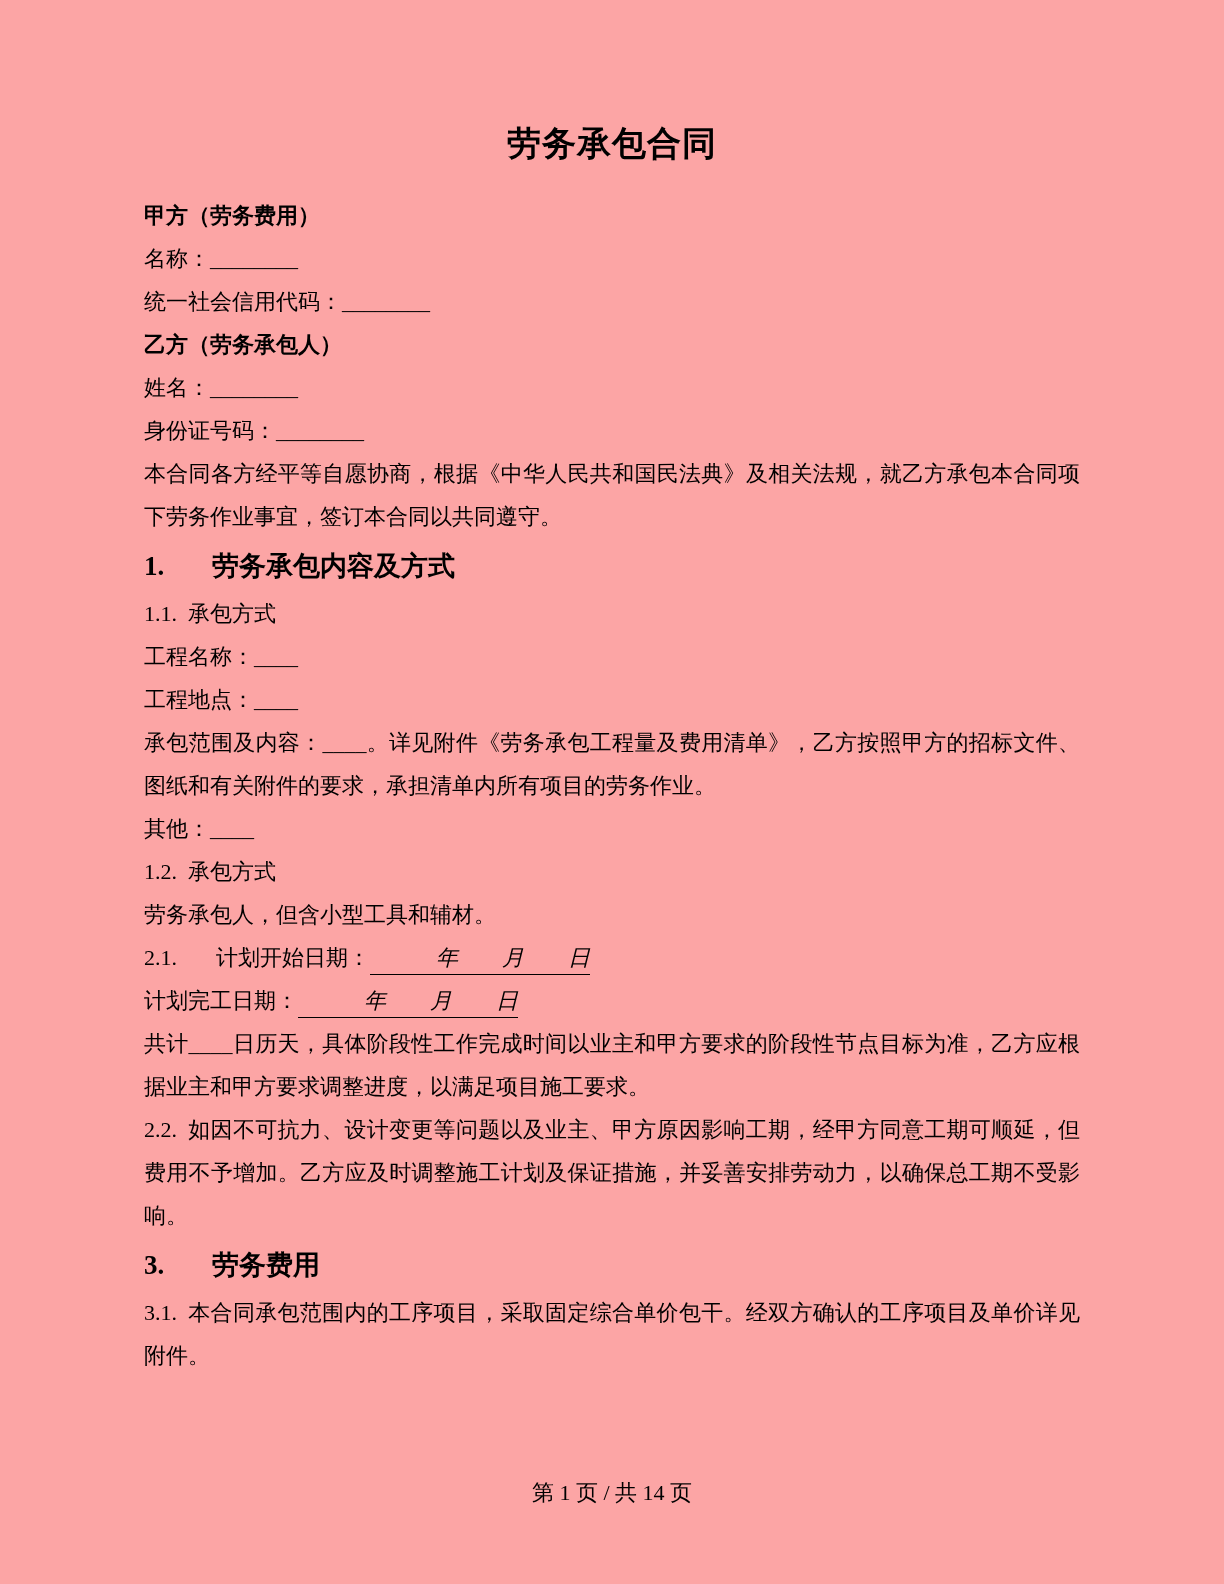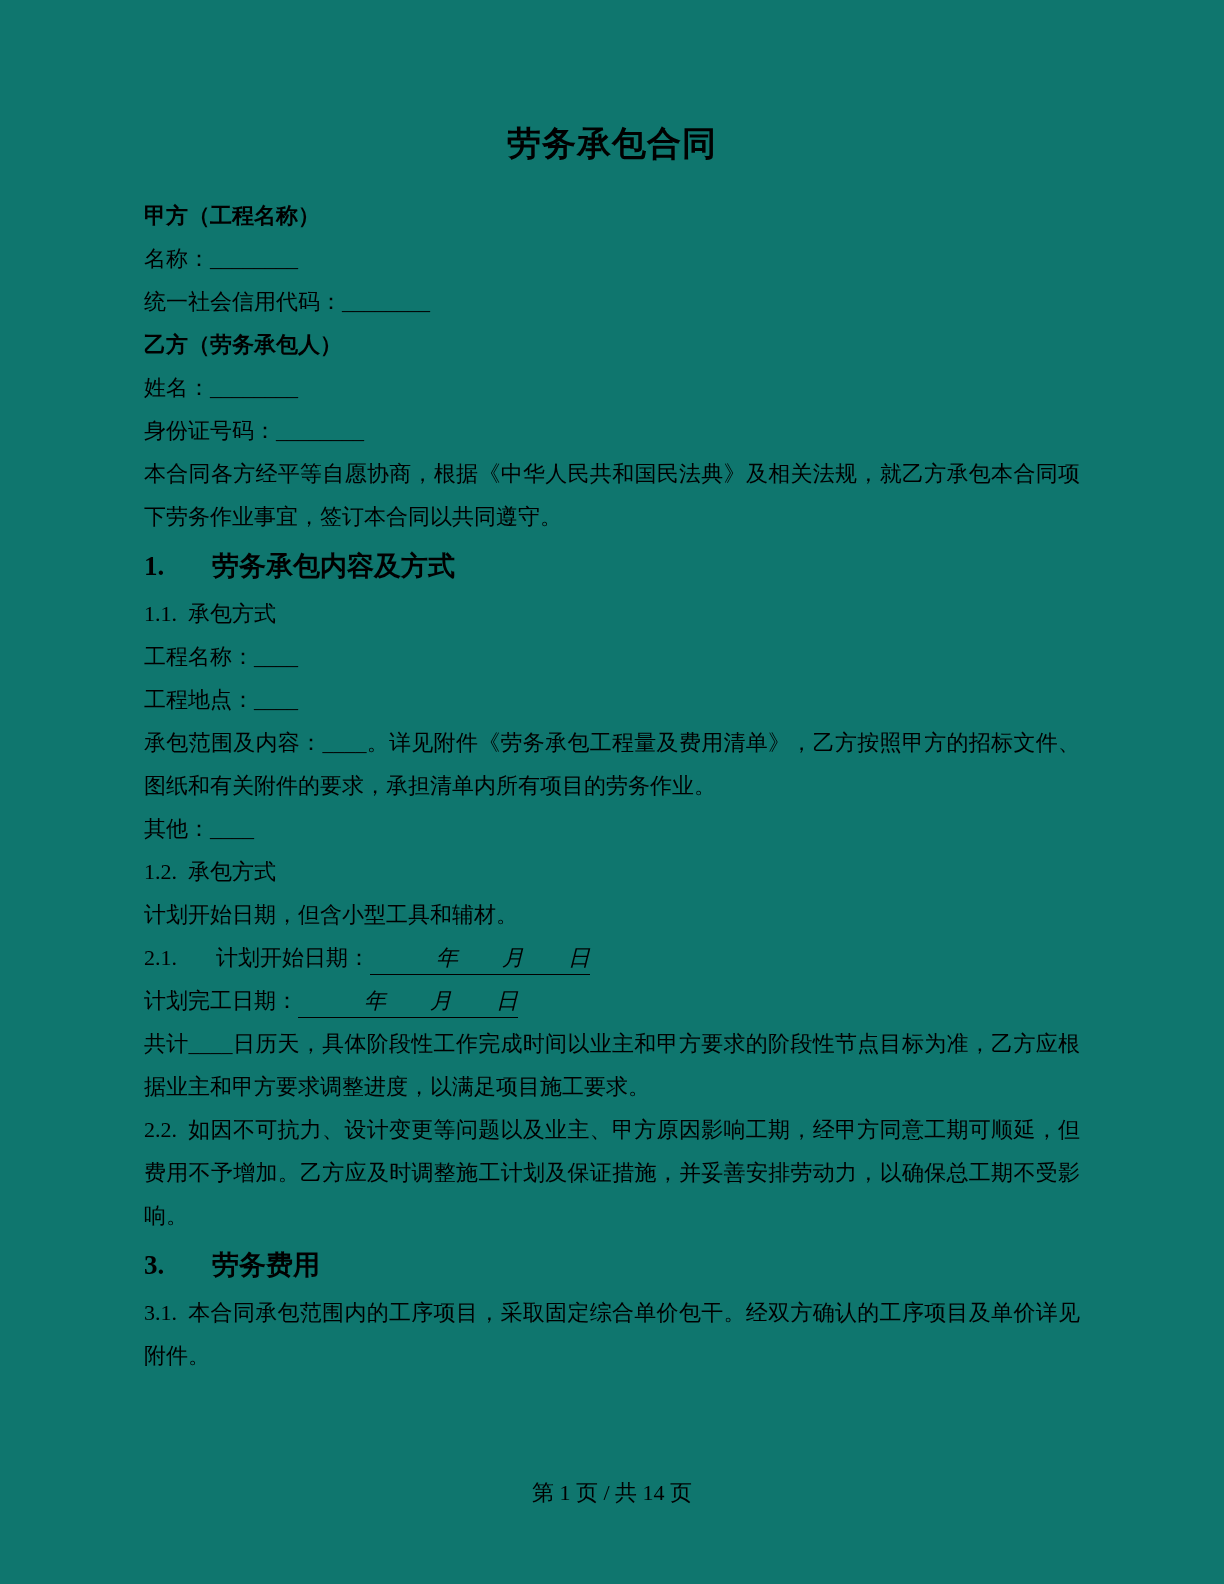--- a/index.html
+++ b/index.html
@@ -5,21 +5,21 @@
   html, body {
     margin: 0;
     padding: 0;
     background: #ffffff;
   }
   .page {
     position: relative;
     width: 1224px;
     height: 1584px;
     margin: 0 auto;
-    background: #0f766e;
+    background: #fca5a5;
     color: #000000;
     font-family: "Liberation Serif", "DejaVu Serif", serif;
     box-sizing: border-box;
     padding: 120px 144px 0 144px;
     overflow: hidden;
   }
   .doc-title {
     font-size: 34px;
     font-weight: bold;
     text-align: center;
@@ -72,21 +72,21 @@
     line-height: 30px;
   }
 </style>
 </head>
 <body>
 
 <div class="page">
 
   <h1 class="doc-title">劳务承包合同</h1>
 
-  <p class="line bold">甲方（工程名称）</p>
+  <p class="line bold">甲方（劳务费用）</p>
   <p class="line">名称：________</p>
   <p class="line">统一社会信用代码：________</p>
 
   <p class="line bold">乙方（劳务承包人）</p>
   <p class="line">姓名：________</p>
   <p class="line">身份证号码：________</p>
 
   <p class="para">本合同各方经平等自愿协商，根据《中华人民共和国民法典》及相关法规，就乙方承包本合同项下劳务作业事宜，签订本合同以共同遵守。</p>
 
   <h2 class="h2"><span class="hnum">1.</span><span>劳务承包内容及方式</span></h2>
@@ -95,21 +95,21 @@
 
   <p class="line">工程名称：____</p>
   <p class="line">工程地点：____</p>
 
   <p class="para">承包范围及内容：____。详见附件《劳务承包工程量及费用清单》，乙方按照甲方的招标文件、图纸和有关附件的要求，承担清单内所有项目的劳务作业。</p>
 
   <p class="line">其他：____</p>
 
   <p class="line"><span class="snum">1.2.</span><span>承包方式</span></p>
 
-  <p class="line">计划开始日期，但含小型工具和辅材。</p>
+  <p class="line">劳务承包人，但含小型工具和辅材。</p>
 
 
   <p class="line"><span class="snum-wide">2.1.</span><span>计划开始日期：</span><span class="ublank">　　　年　　月　　日</span></p>
 
   <p class="line"><span>计划完工日期：</span><span class="ublank">　　　年　　月　　日</span></p>
 
   <p class="para">共计____日历天，具体阶段性工作完成时间以业主和甲方要求的阶段性节点目标为准，乙方应根据业主和甲方要求调整进度，以满足项目施工要求。</p>
 
   <p class="para"><span class="snum">2.2.</span><span>如因不可抗力、设计变更等问题以及业主、甲方原因影响工期，经甲方同意工期可顺延，但费用不予增加。乙方应及时调整施工计划及保证措施，并妥善安排劳动力，以确保总工期不受影响。</span></p>
 

